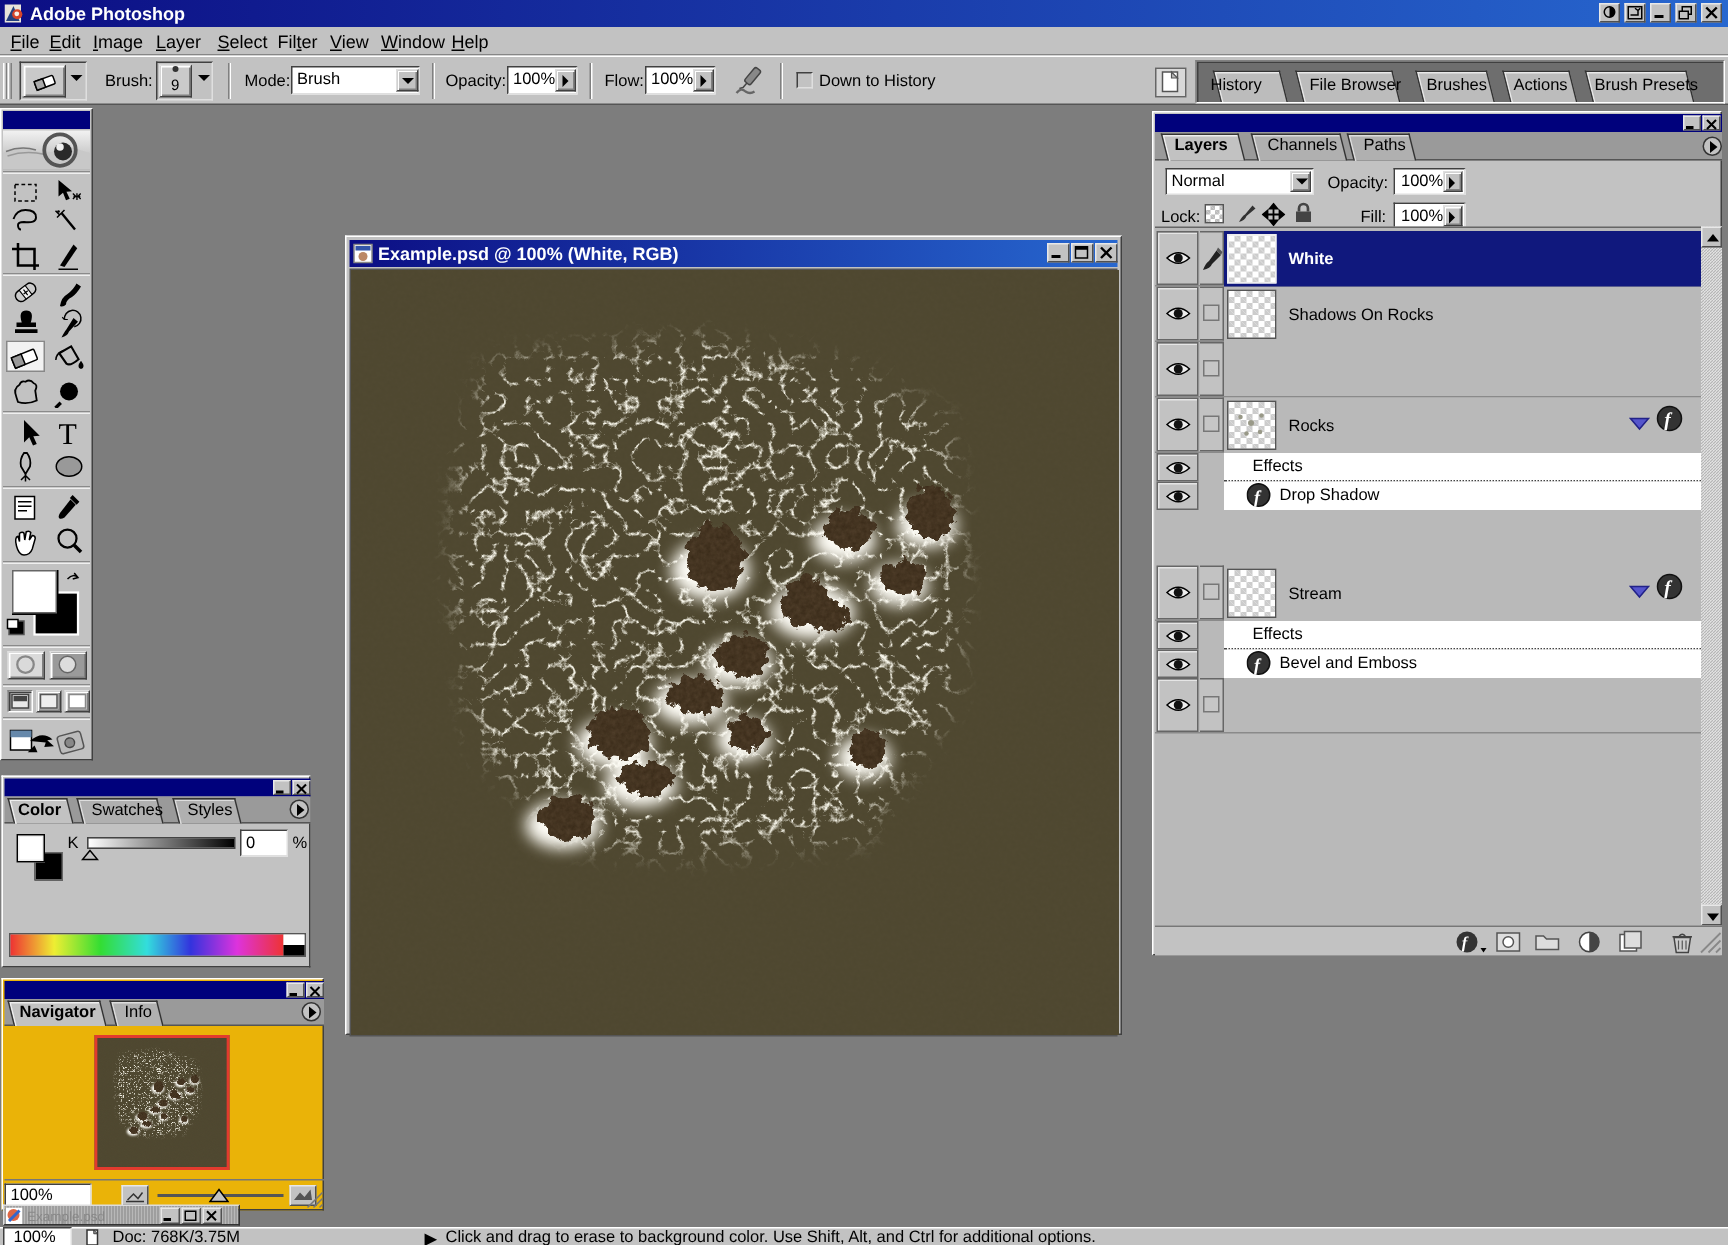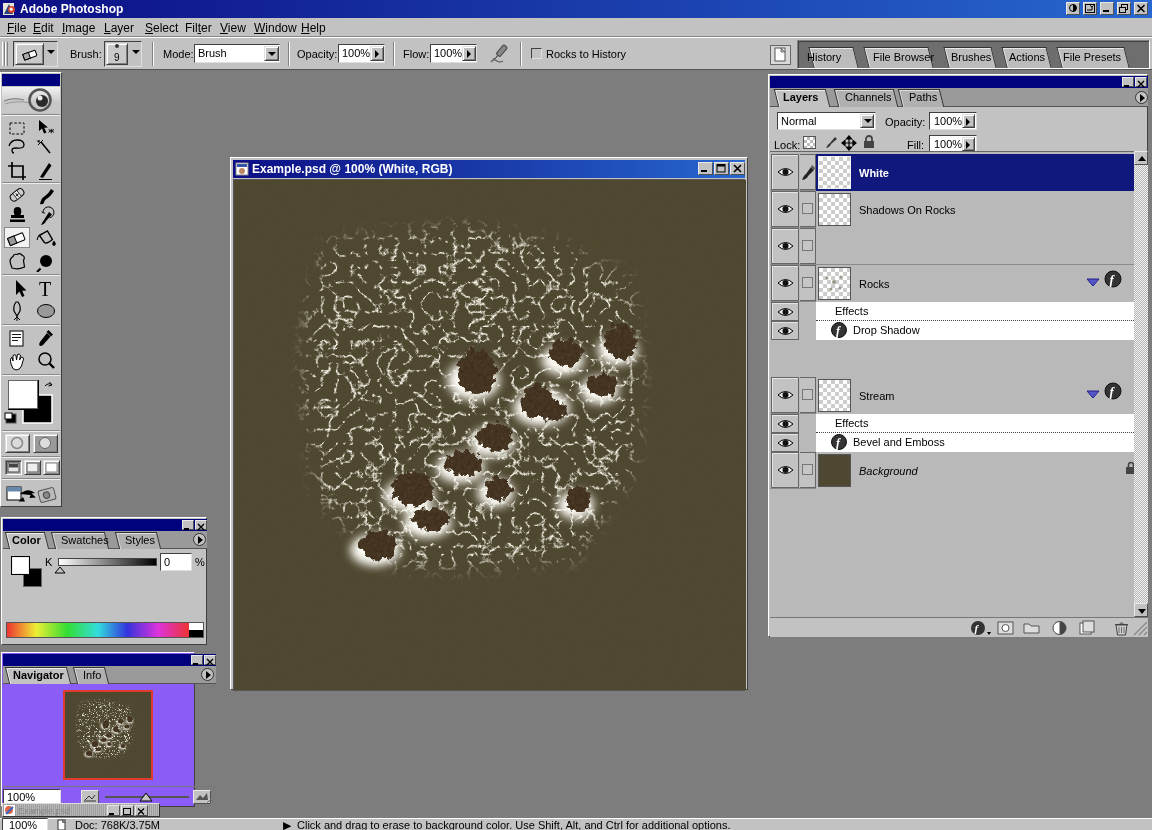--- a/index.html
+++ b/index.html
@@ -116,40 +116,40 @@
   </div>
   <svg class="abs" style="left:488px;top:6px" width="26" height="22" viewBox="0 0 26 22">
       <g transform="rotate(40 13 10)">
         <rect x="9" y="1" width="5" height="12" rx="1.5" fill="#888" stroke="#444"></rect>
         <path d="M11.5 13 L11.5 17 L10 19" stroke="#444" fill="none"></path>
       </g>
       <path d="M3 18 q3 -4 6 -1 q3 2 6 0" stroke="#666" stroke-width="1.5" fill="none"></path>
     </svg>
   <div class="abs" style="left:520px;top:4px;width:2px;height:24px;border-left:1px solid #808080;border-right:1px solid #fff"></div>
   <span class="abs sunk" style="left:531px;top:10px;width:11px;height:11px;background:#c2c2c2"></span>
-  <span class="abs" style="left:546px;top:10px">Rocks to History</span>
+  <span class="abs" style="left:546px;top:10px">Down to History</span>
 
   <div class="abs" style="left:770px;top:7px;width:21px;height:20px;border:1px solid #666;background:#d8d8d8">
     <svg width="19" height="18" viewBox="0 0 19 18">
         <rect x="4" y="2" width="10" height="13" fill="#fff" stroke="#555"></rect>
         <path d="M10 2 L14 6 L10 6 Z" fill="#bbb" stroke="#555" stroke-width="0.8"></path>
       </svg>
   </div>
 
   <div class="abs in" style="left:797px;top:2px;width:353px;height:29px;background:#6e6e6e">
     <div class="abs welltab" style="left:13px;width:45px"></div>
       <span class="abs" style="left:9px;top:10px">History</span>
     <div class="abs welltab" style="left:68px;width:65px"></div>
       <span class="abs" style="left:75px;top:10px">File Browser</span>
     <div class="abs welltab" style="left:148px;width:48px"></div>
       <span class="abs" style="left:153px;top:10px">Brushes</span>
     <div class="abs welltab" style="left:206px;width:45px"></div>
       <span class="abs" style="left:211px;top:10px">Actions</span>
     <div class="abs welltab" style="left:261px;width:68px"></div>
-      <span class="abs" style="left:265px;top:10px">File Presets</span>
+      <span class="abs" style="left:265px;top:10px">Brush Presets</span>
   </div>
 </div>
 
 <div class="abs out2" id="toolbox" style="left:0;top:72px;width:62px;height:435px;background:#c2c2c2">
   <div class="abs" style="left:1px;top:1px;width:58px;height:12px;background:#00017c"></div>
   <div class="abs" style="left:1px;top:14px;width:58px;height:26px;background:linear-gradient(#f2f2f2,#b0b0b0)">
     <svg width="58" height="26" viewBox="0 0 58 26">
       <path d="M0 15 Q10 9 20 13 T45 11 L58 15 L58 26 L0 26 Z" fill="#c8c8c8"></path>
       <path d="M2 14 Q12 10 22 13" stroke="#777" fill="none"></path>
       <path d="M3 17 Q15 13 28 16" stroke="#999" fill="none"></path>
@@ -573,28 +573,20 @@
     <div class="abs lrow" style="top:300px">
         <span class="eyec">
           <svg class="eye" width="17" height="12" viewBox="0 0 17 12">
             <path d="M1 6 Q8.5 -1 16 6 Q8.5 13 1 6 Z" fill="#eee" stroke="#000"></path>
             <circle cx="8.5" cy="6" r="3" fill="#111"></circle>
           </svg>
         </span>
         <span class="lnkc">
           <span class="lnkbox"></span>
         </span>
-      <div class="lcont">
-          <span class="thumb" style="background:#4e4732"></span>
-          <span class="lname" style="font-style:italic">Background</span>
-      <svg class="abs" style="left:308px;top:8px" width="14" height="16">
-            <rect x="2" y="7" width="10" height="7" fill="#444"></rect>
-            <path d="M4.5 7 V5 a2.5 2.5 0 0 1 5 0 V7" fill="none" stroke="#444" stroke-width="1.6"></path>
-          </svg>
-        </div>
       </div>
   </div>
 
   <div class="abs" style="left:365px;top:76px;width:14px;height:466px;background-color:#b6b6b6;background-image:linear-gradient(45deg,#f2f2f2 25%,transparent 25%,transparent 75%,#f2f2f2 75%),linear-gradient(45deg,#f2f2f2 25%,transparent 25%,transparent 75%,#f2f2f2 75%);background-size:2px 2px;background-position:0 0,1px 1px">
     <span class="abs btn3d" style="left:0;top:0;width:14px;height:14px">
         <span class="abs" style="left:3px;top:4px;width:0;height:0;border:4px solid transparent;border-bottom:5px solid #000;border-top:none"></span>
       </span>
     <span class="abs btn3d" style="left:0;top:452px;width:14px;height:14px">
         <span class="abs" style="left:3px;top:5px;width:0;height:0;border:4px solid transparent;border-top:5px solid #000;border-bottom:none"></span>
       </span>
@@ -663,21 +655,21 @@
       <span class="abs" style="left:3px;top:2px">0</span>
     </div>
   <span class="abs" style="left:193px;top:38px">%</span>
   <div class="abs" style="left:4px;top:104px;width:198px;height:16px;border:1px solid #555">
     <span class="abs" style="left:0;top:0;width:182px;height:14px;background:linear-gradient(to right,#e33,#ee3 16%,#3d3 33%,#3dd 50%,#33d 66%,#d3d 83%,#e33)"></span>
     <span class="abs" style="left:182px;top:0;width:14px;height:7px;background:#fff"></span>
     <span class="abs" style="left:182px;top:7px;width:14px;height:7px;background:#000"></span>
   </div>
 </div>
 
-<div class="abs out2" id="navpal" style="left:1px;top:652px;width:194px;height:155px;background:#8b5cf6">
+<div class="abs out2" id="navpal" style="left:1px;top:652px;width:215px;height:155px;background:#eab308">
   <div class="abs" style="left:1px;top:1px;width:213px;height:12px;background:#00017c">
     <span class="abs btn3d" style="left:188px;top:1px;width:12px;height:10px"><svg width="10" height="8">
           <rect x="1" y="5" width="5" height="2" fill="#000"></rect>
         </svg></span>
     <span class="abs btn3d" style="left:201px;top:1px;width:12px;height:10px"><svg width="10" height="8">
           <path d="M2 1 L8 7 M8 1 L2 7" stroke="#000" stroke-width="1.4"></path>
         </svg></span>
   </div>
   <div class="abs" style="left:1px;top:13px;width:213px;height:18px;background:#9a9a9a;border-bottom:1px solid #555">
     <div class="abs" style="left:4px;top:1px;width:62px;height:17px;background:#c2c2c2;border:1px solid #333;border-bottom:none;transform:skewX(14deg);box-shadow:inset 1px 1px 0 #eee"></div>

